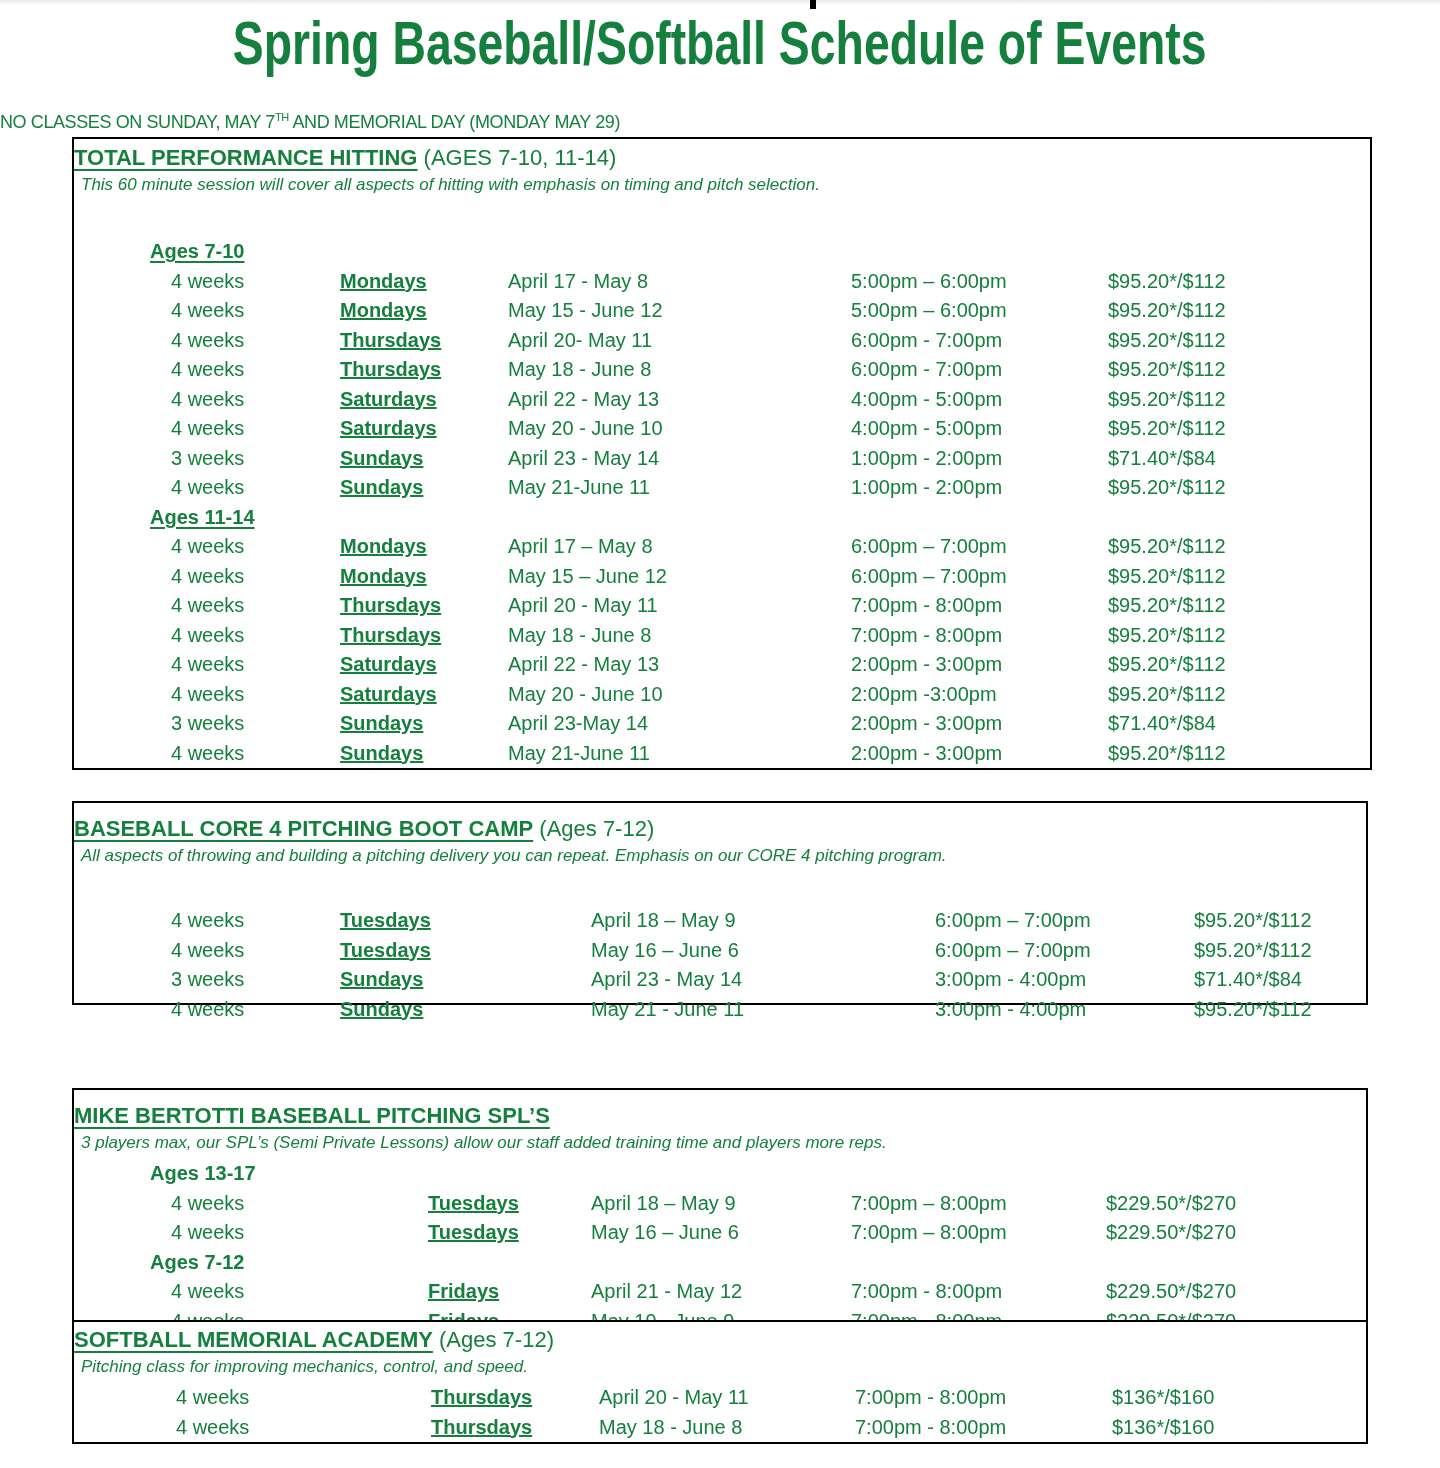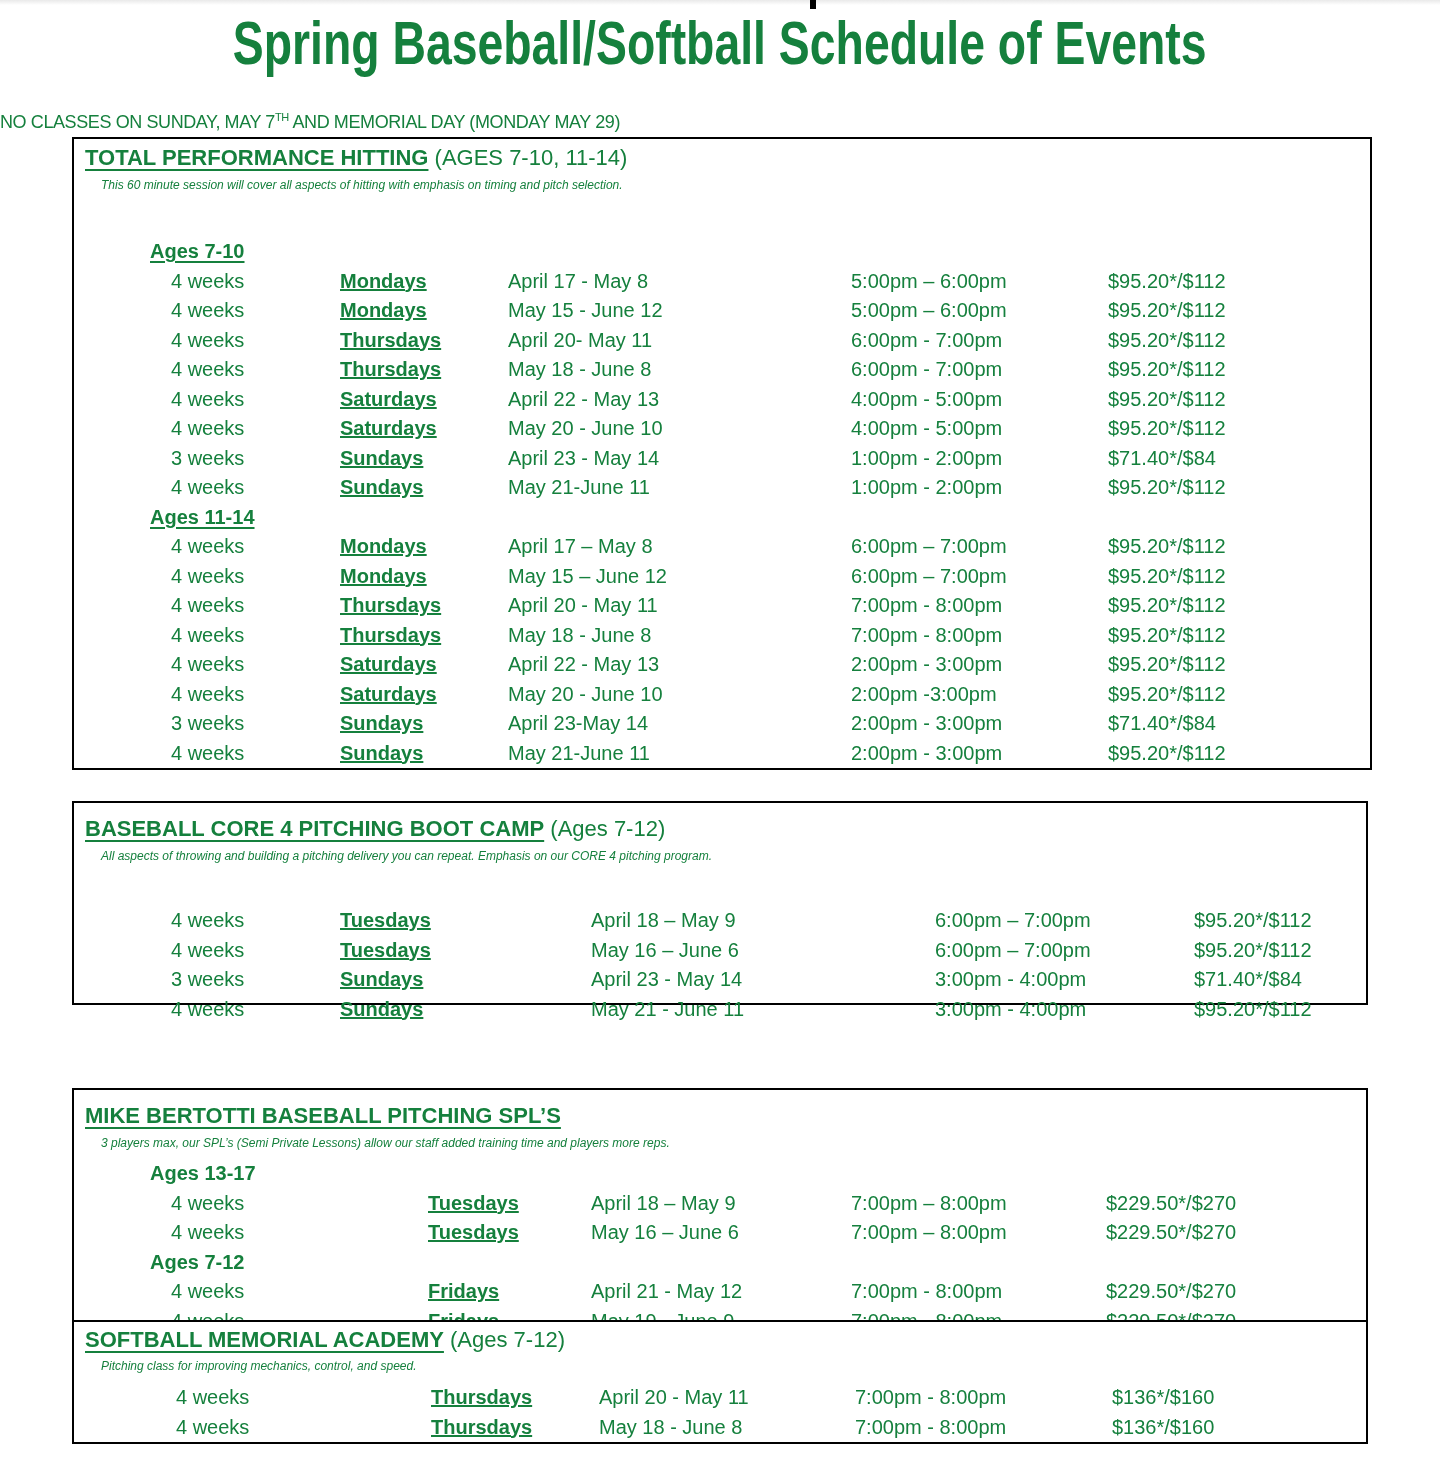--- a/index.html
+++ b/index.html
@@ -17,27 +17,27 @@
   .subtitle{position:absolute;top:84px;left:0;width:100%;
     font-size:18px;line-height:22px;letter-spacing:-0.4px;white-space:nowrap;margin-top:22px;}
   .subtitle sup{font-size:11px;vertical-align:7px;}
 
   .sec{position:absolute;border:2px solid #000;background:#fff;box-sizing:border-box;}
   .s1{left:72px;top:137px;width:1300px;height:633px;}
   .s2{left:72px;top:801px;width:1296px;height:204px;}
   .s3{left:72px;top:1088px;width:1296px;height:248px;border-bottom-width:3px;}
   .s4{left:72px;top:1320px;width:1296px;height:124px;}
 
-  .sec-header{margin:13px 0 0 0;padding-left:11px;font-size:22px;line-height:26px;white-space:nowrap;}
+  .sec-header{margin:13px 0 0 0;font-size:22px;line-height:26px;white-space:nowrap;}
   .s1 .sec-header{margin-top:6px;}
   .s4 .sec-header{margin-top:5px;}
   .sec-title{font-weight:bold;text-decoration:underline;
     text-decoration-thickness:2px;text-underline-offset:4px;}
   .sec-suffix{font-weight:normal;}
-  .sec-desc{padding-left:27px;font-size:12px;line-height:28px;font-style:italic;white-space:nowrap;}
+  .sec-desc{padding-left:7px;font-size:17px;line-height:28px;font-style:italic;white-space:nowrap;}
   .s4 .sec-desc{line-height:27px;}
 
   .lines{position:relative;}
   .s1 .lines{margin-top:38px;}
   .s2 .lines{margin-top:36px;}
   .s3 .lines{margin-top:2px;}
   .s4 .lines{margin-top:3px;}
 
   .row,.ages{position:relative;height:29.5px;font-size:20px;line-height:29.5px;white-space:nowrap;}
   .ages{margin-left:76px;font-weight:bold;}

